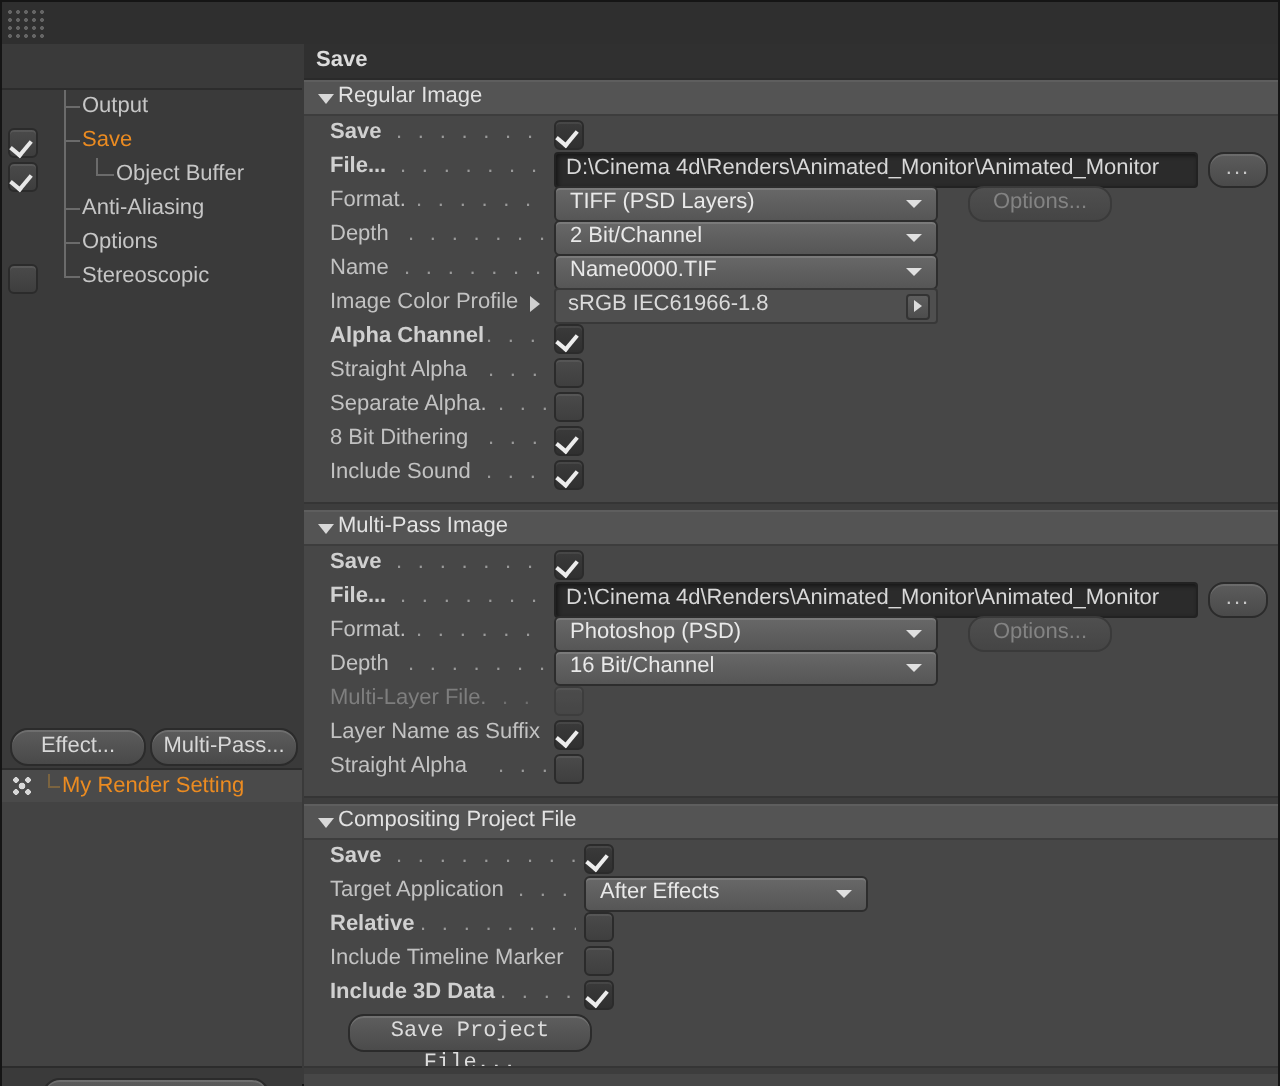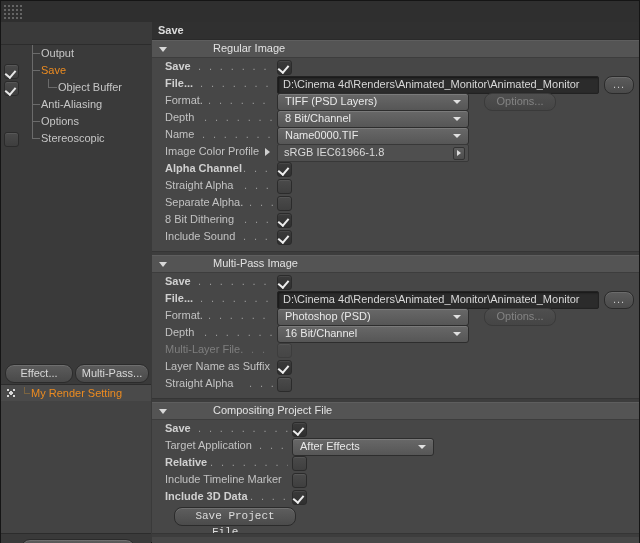--- a/index.html
+++ b/index.html
@@ -72,21 +72,21 @@
 
   
   .rightcol{position:absolute;left:151px;top:21px;width:487px;height:521px;background:#474747;}
   .tabhdr{position:relative;height:17px;background:#303030;border-bottom:1px solid #2a2a2a;}
   .tabhdr span{position:absolute;left:6px;top:2px;font-size:11px;color:#dcdcdc;font-weight:bold;}
 
   .grouphdr{position:relative;height:16px;background:#545454;border-bottom:1px solid #3d3d3d;
       border-top:1px solid #5e5e5e;}
   .grouphdr .tri{position:absolute;left:7px;top:6px;width:0;height:0;
       border-left:4px solid transparent;border-right:4px solid transparent;border-top:5px solid #d8d8d8;}
-  .grouphdr span{position:absolute;left:17px;top:1px;font-size:11px;color:#e2e2e2;margin-left:44px;}
+  .grouphdr span{position:absolute;left:17px;top:1px;font-size:11px;color:#e2e2e2;}
 
   .sect{position:relative;background:#474747;}
   .row{position:relative;height:17px;}
   .lab{position:absolute;left:13px;top:2px;font-size:11px;color:#c2c2c2;white-space:nowrap;}
   .lab.b{font-weight:bold;color:#d0d0d0;}
   .lab.dim{color:#7e7e7e;}
   .dots{position:absolute;top:2px;font-size:11px;color:#9a9a9a;letter-spacing:2.4px;overflow:hidden;white-space:nowrap;}
 
   .chk{position:absolute;width:13px;height:13px;top:2px;border-radius:3px;
       background:linear-gradient(#4a4a4a,#3f3f3f);border:1px solid #2b2b2b;
@@ -248,21 +248,21 @@
           <span>TIFF (PSD Layers)</span>
           <i class="caret"></i>
         </span>
         <span class="optbtn" style="left:332px;width:70px">Options...</span>
       </div>
 
       <div class="row">
         <span class="lab">Depth</span>
         <span class="dots" style="left:52px;width:68px">. . . . . . . . . . . .</span>
         <span class="dd" style="left:125px;width:190px">
-          <span>8 Bit/Channel</span>
+          <span>2 Bit/Channel</span>
           <i class="caret"></i>
         </span>
       </div>
 
       <div class="row">
         <span class="lab">Name</span>
         <span class="dots" style="left:50px;width:70px">. . . . . . . . . . . .</span>
         <span class="dd" style="left:125px;width:190px">
           <span>Name0000.TIF</span>
           <i class="caret"></i>

